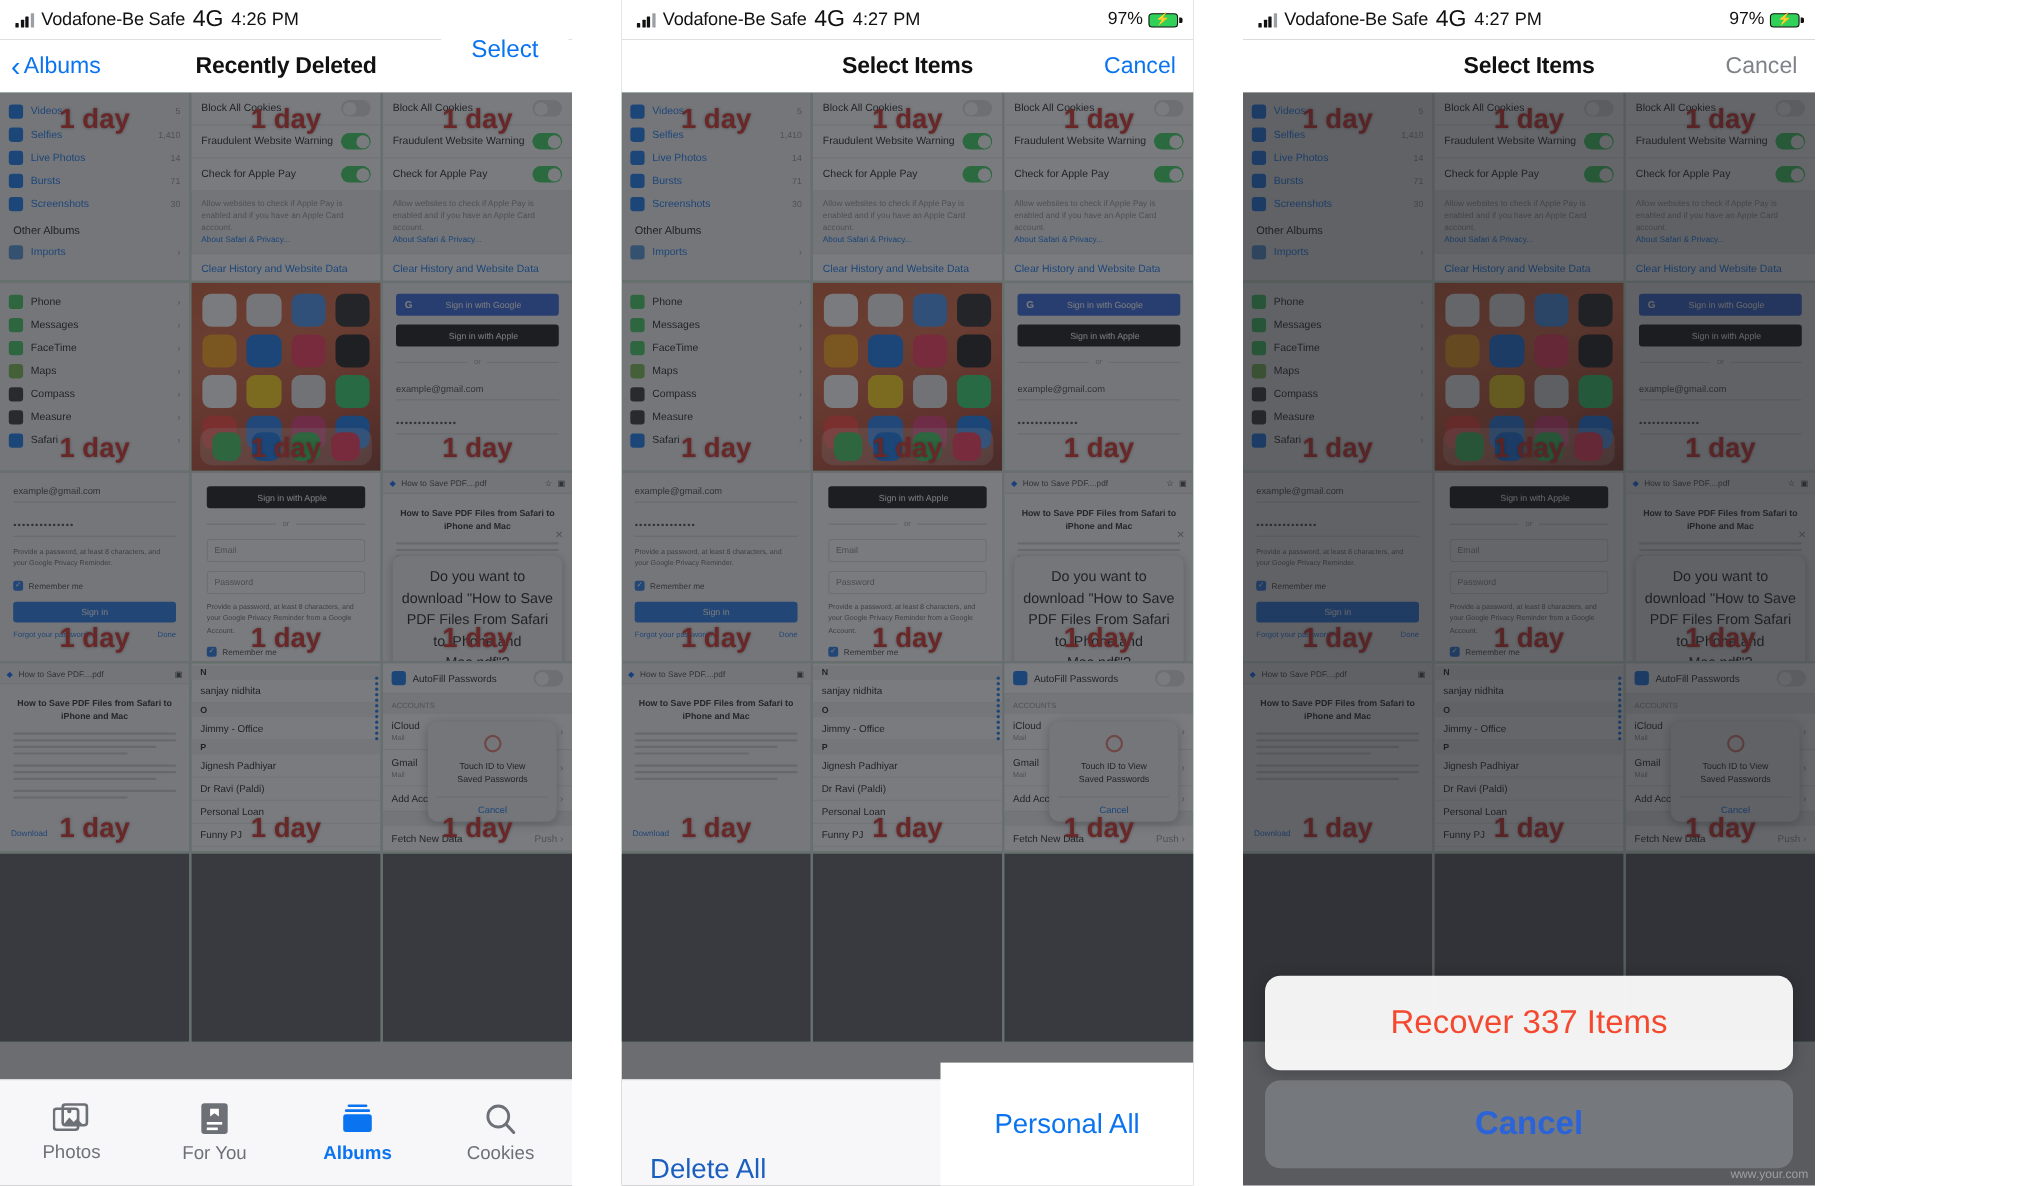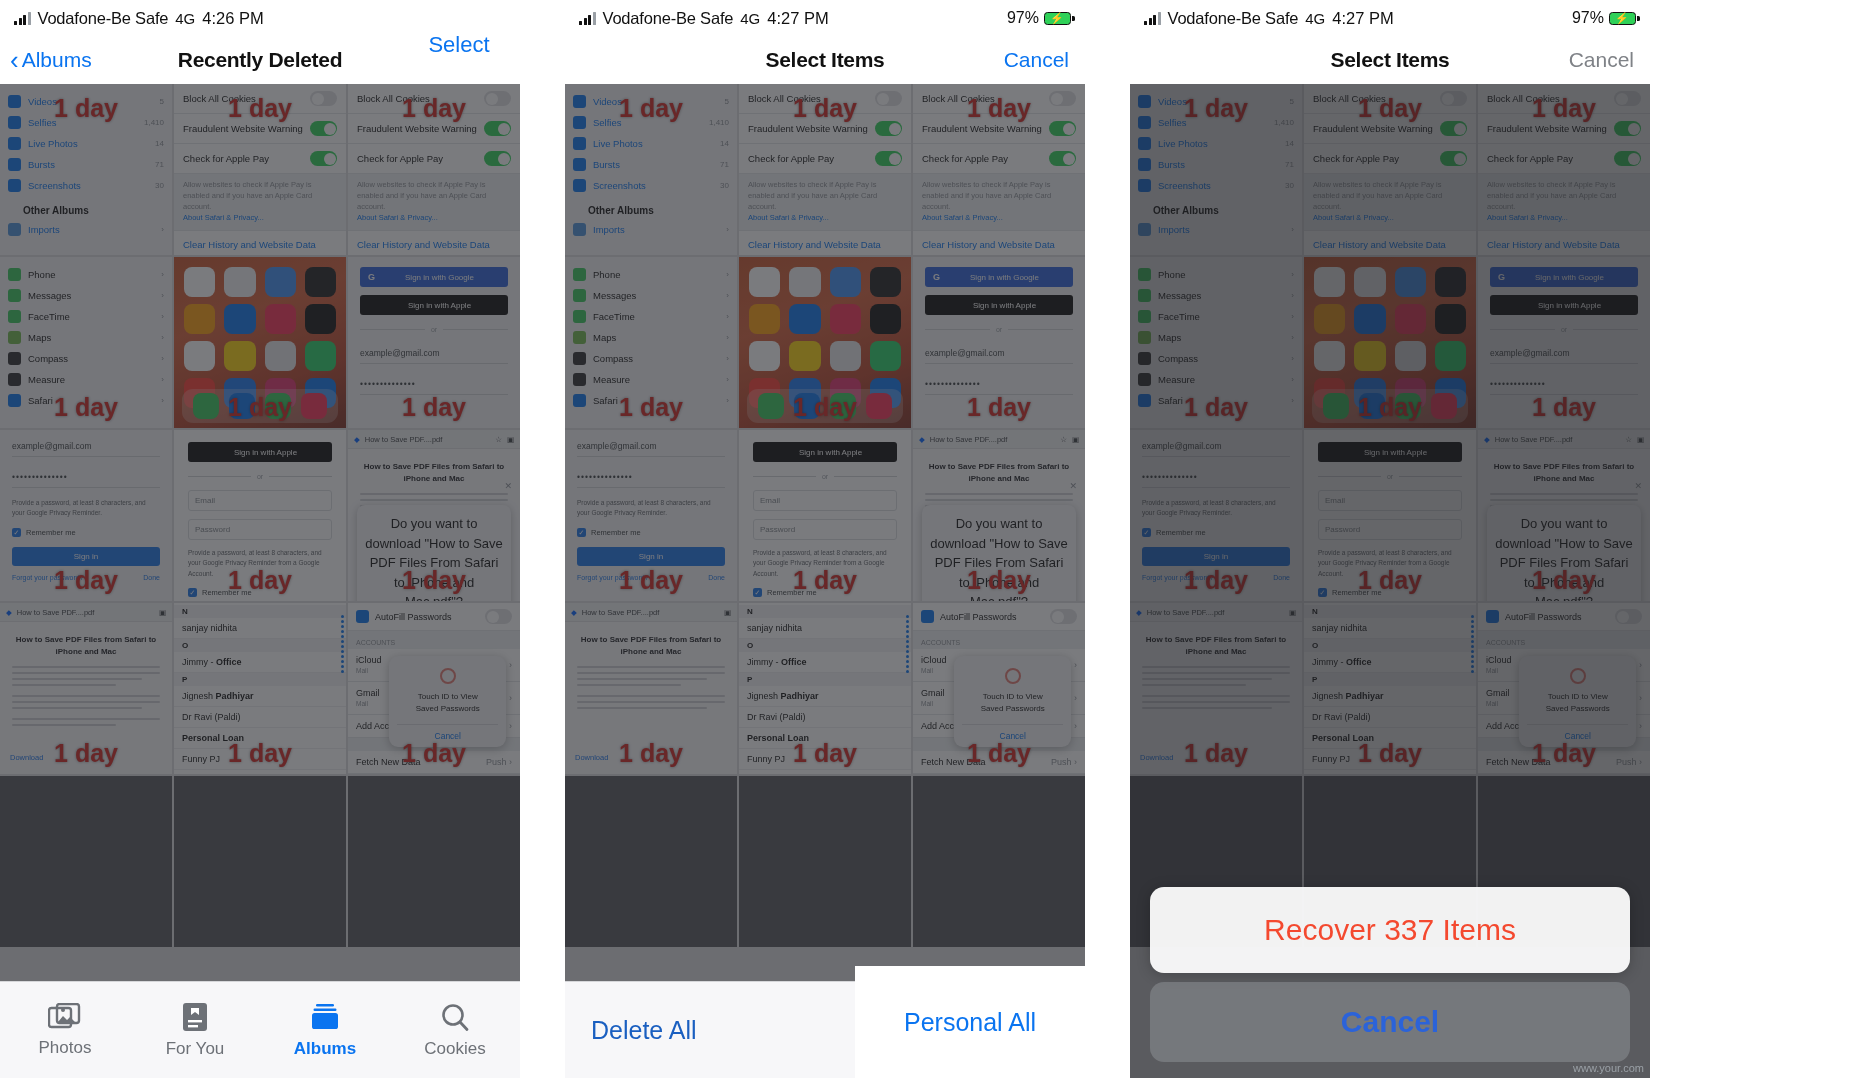--- a/index.html
+++ b/index.html
@@ -45,21 +45,21 @@
   }
   .sb-left { display:flex; align-items:center; gap:7px; }
   .sb-right { margin-left: auto; display:flex; align-items:center; gap:5px; }
   .bars { display:flex; align-items:flex-end; gap:1.5px; height: 13px; }
   .bars i { display:block; width: 3px; background:#111; border-radius:.5px; }
   .bars i:nth-child(1){height:4px}
   .bars i:nth-child(2){height:7px}
   .bars i:nth-child(3){height:10px}
   .bars i:nth-child(4){height:13px; background:#9aa0a6;}
   .carrier { font-size: 16.5px; letter-spacing:-.2px; }
-  .net { font-size: 15px; }
+  .net { font-size: 21px; }
   .clock { font-size: 16.5px; font-weight: 500; }
   .batt-pct { font-size: 16px; }
   .batt {
     position:relative; width: 27px; height: 13px;
     border: 1.6px solid #111; border-radius: 3.5px;
     background: #2fd158;
     display:flex; align-items:center; justify-content:center;
   }
   .batt:after{
     content:""; position:absolute; right:-4.5px; top:3.5px;
@@ -121,21 +121,21 @@
 
   
   .ss { position:absolute; inset:0; font-size:8px; color:#1d1f22; }
 
   
   .ss-albums { background:#f2f2f5; padding: 7px 0 0 0; }
   .al-row { display:flex; align-items:center; padding: 4px 8px; gap: 7px; }
   .al-ic { width: 13px; height:13px; border-radius:3px; flex:0 0 auto; }
   .al-t { font-size: 9.5px; color:#0a74f0; flex:1; }
   .al-c { font-size: 8px; color:#8b8f95; }
-  .al-hdr { font-size: 10px; font-weight:700; color:#111; padding: 9px 23px 3px; }
+  .al-hdr { font-size: 10px; font-weight:400; color:#111; padding: 9px 12px 3px; }
   .al-row.app .al-t { color:#111; }
 
   
   .ss-safari { background:#eceff1; padding: 0; }
   .sf-card { background:#fff; }
   .sf-row { display:flex; align-items:center; justify-content:space-between;
             padding: 7px 9px; font-size: 9.5px; color:#111;
             border-bottom:1px solid #e3e4e7;}
   .tog { width: 27px; height: 15px; border-radius: 9px; background:#2fd158; position:relative; }
   .tog:after{content:""; position:absolute; right:1.5px; top:1.5px; width:12px;height:12px;border-radius:50%;background:#fff;}
@@ -198,21 +198,21 @@
   .dl-alert .t { font-size:13px; color:#111; line-height:1.5; }
   .dl-alert .acts { display:flex; border-top:1px solid #d5d6d9; margin-top:8px;}
   .dl-alert .acts div{flex:1; font-size:8.5px; color:#0a74f0; padding:5px 0;}
   .dl-alert .acts div:first-child{border-right:1px solid #d5d6d9;}
   .dl-x { position:absolute; right:8px; top:30%; font-size:9px; color:#8b8f95;}
 
   
   .ss-contacts { background:#fff; padding-top: 2px;}
   .ct-sec { font-size:8px; font-weight:700; color:#111; background:#f2f2f5; padding: 2px 8px;}
   .ct-row { font-size:9px; color:#111; padding: 5px 8px; border-bottom:1px solid #ececef;}
-  .ct-row b{font-weight:700;}
+  .ct-row b{font-weight:400;}
   .ct-idx { position:absolute; right:2px; top:12px; display:flex; flex-direction:column; gap:2px; }
   .ct-idx i{ width:3px; height:3px; border-radius:50%; background:#0a74f0; display:block;}
 
   
   .ss-pw { background:#eceff1; }
   .pw-row { display:flex; align-items:center; justify-content:space-between;
             background:#fff; padding: 6px 8px; font-size:9px; color:#111;
             border-bottom:1px solid #e3e4e7;}
   .pw-ic { width:13px;height:13px;border-radius:3px;background:#0a74f0;margin-right:6px;flex:0 0 auto;}
   .pw-sub { font-size:7px; color:#8b8f95; padding: 8px 8px 3px; text-transform:uppercase;}
@@ -236,21 +236,21 @@
   .tab { flex:1; display:flex; flex-direction:column; align-items:center; gap:7px; }
   .tab .lab { font-size: 17px; color:#6d7177; }
   .tab.active .lab { color:#0a74f0; font-weight:600; }
   .tab svg { display:block; }
 
   
   .actionbar {
     position:absolute; z-index: 45; left:0; right:0; bottom:0;
     height: 97px; background:#f7f7f9;
     border-top:1px solid #d6d7da;
-    display:flex; align-items:center;
+    display:flex; align-items:flex-end;
   }
   .act-left { padding-left: 26px; font-size: 25px; color:#1a5fc0; }
 
   
   .rec-spot {
     position:absolute; z-index: 58; right: 0; bottom: 0;
     width: 230px; height: 112px; background:#fff;
     display:flex; align-items:center; justify-content:center;
   }
   .rec-spot span{ font-size:25px; color:#0a74f0; }

